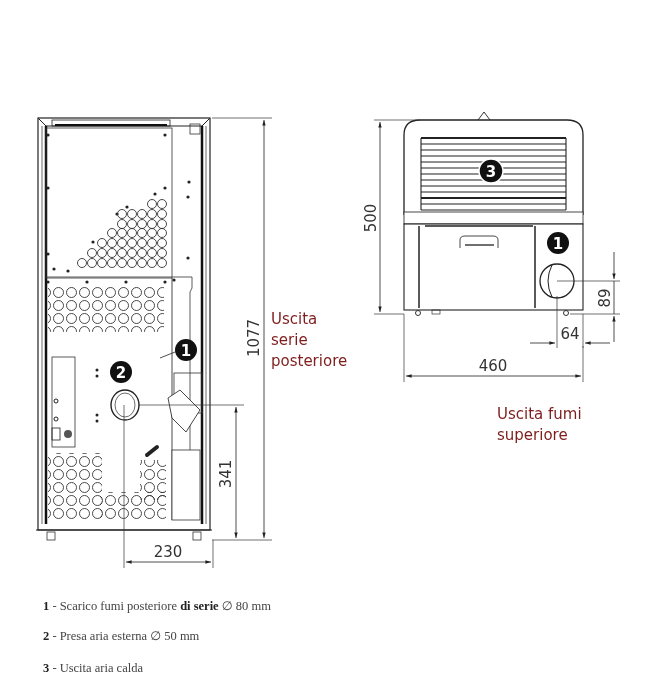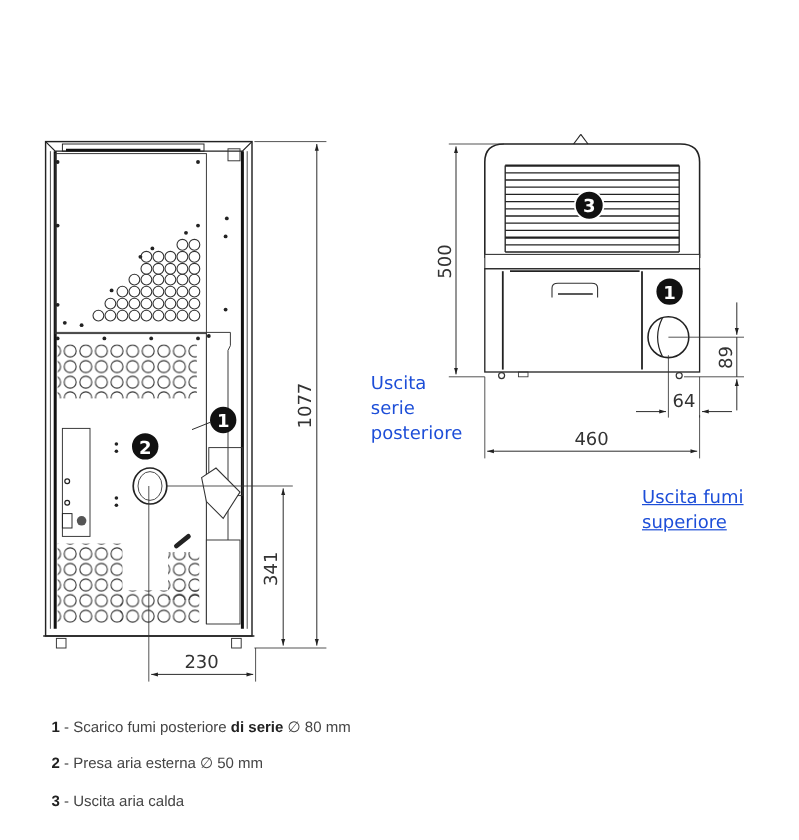--- a/index.html
+++ b/index.html
@@ -1,19 +1,19 @@
 <!DOCTYPE html>
 <html><head>
 <meta charset="utf-8">
 <style>
   html, body { margin:0; padding:0; background:#ffffff; }
   body { width:666px; height:700px; position:relative; overflow:hidden; font-family:"DejaVu Sans", sans-serif; color:#333; }
   #drawing { position:absolute; left:0; top:0; width:666px; height:700px; }
-  .lbl { position:absolute; font-size:15px; color:#1d4ed8; line-height:21px; font-family:"DejaVu Sans", sans-serif;margin-left:38px; }
-  .legend { position:absolute; left:43px; font-size:12.5px; color:#444; font-family:Liberation Sans, sans-serif; }
+  .lbl { position:absolute; font-size:15px; color:#7f1d1d; line-height:21px; font-family:"DejaVu Sans", sans-serif; }
+  .legend { position:absolute; left:43px; font-size:12.5px; color:#444; font-family:Liberation Serif, serif; }
   .legend b.num { font-weight:bold; color:#222; }
   .legend b.em { font-weight:bold; color:#222; }
   .dim { font-family:"DejaVu Sans", sans-serif; font-size:15px; fill:#333; }
 </style>
 </head>
 <body>
 
 <svg id="drawing" width="666" height="700" viewBox="0 0 666 700" xmlns="http://www.w3.org/2000/svg">
   <defs>
     <marker id="arr" viewBox="0 0 10 10" refX="10" refY="5" markerWidth="7" markerHeight="7" orient="auto-start-reverse">
@@ -244,21 +244,21 @@
     <line x1="406" y1="376" x2="581" y2="376" stroke="#222" stroke-width="0.8" marker-start="url(#arr)" marker-end="url(#arr)"></line>
     <text class="dim" x="493" y="371" text-anchor="middle">460</text>
   </g>
 </svg>
 
 <div class="lbl" style="left:271px; top:309px;">
   <div>Uscita</div>
   <div>serie</div>
   <div>posteriore</div>
 </div>
-<div class="lbl" style="left:497px; top:404px;text-decoration:underline;">
+<div class="lbl" style="left:497px; top:404px;">
   <div>Uscita fumi</div>
   <div>superiore</div>
 </div>
 
 <div class="legend" style="top:598px;">
   <b class="num">1</b><span> - </span><span>Scarico fumi posteriore </span><b class="em">di serie</b><span> ∅ 80 mm</span>
 </div>
 <div class="legend" style="top:628px;">
   <b class="num">2</b><span> - </span><span>Presa aria esterna ∅ 50 mm</span>
 </div>

